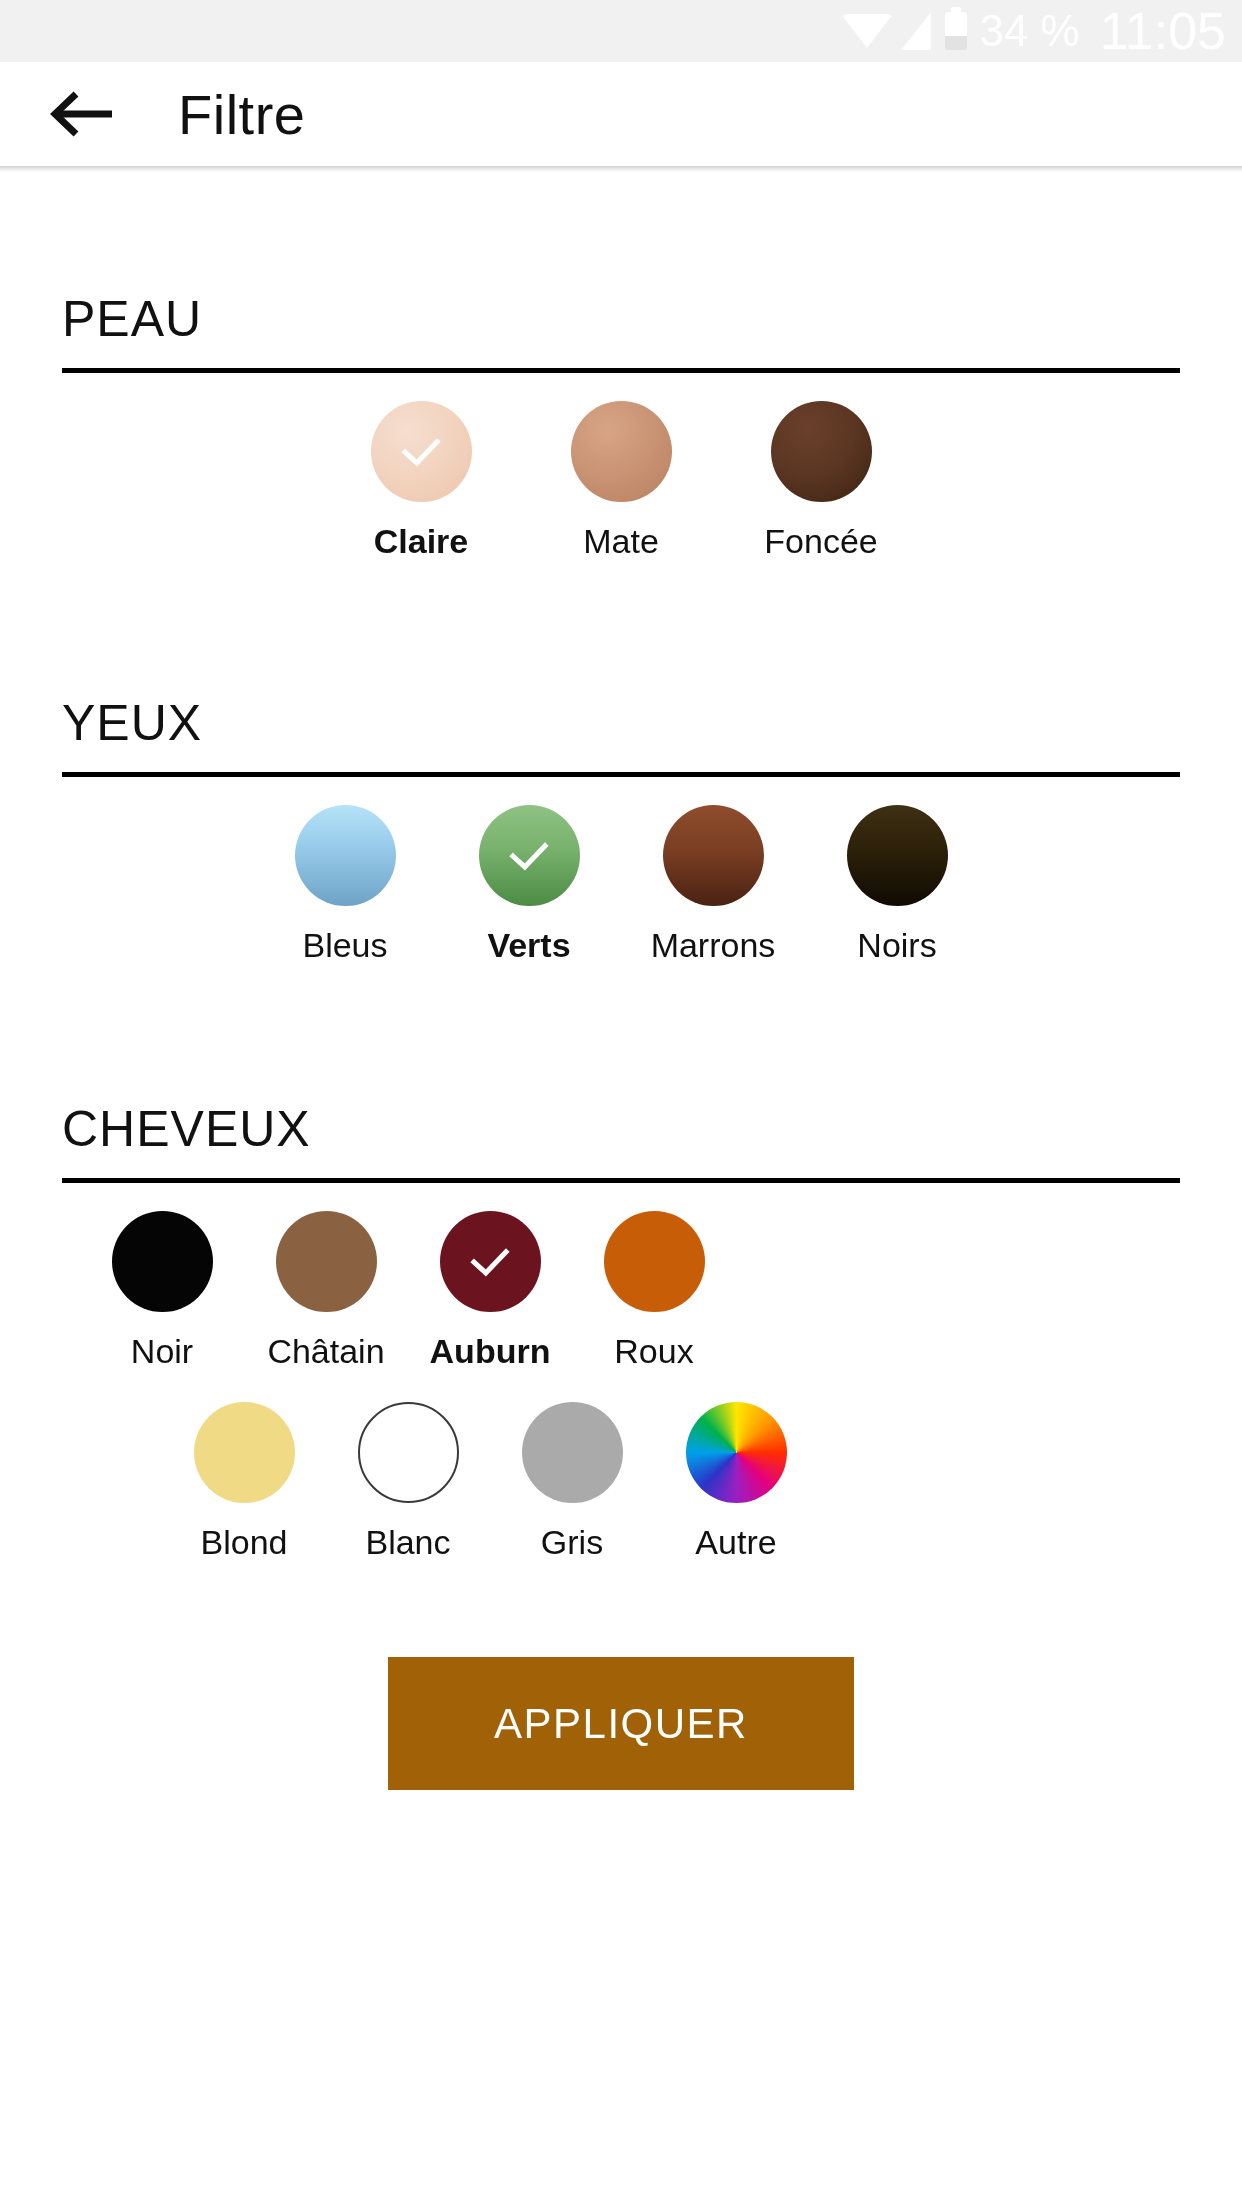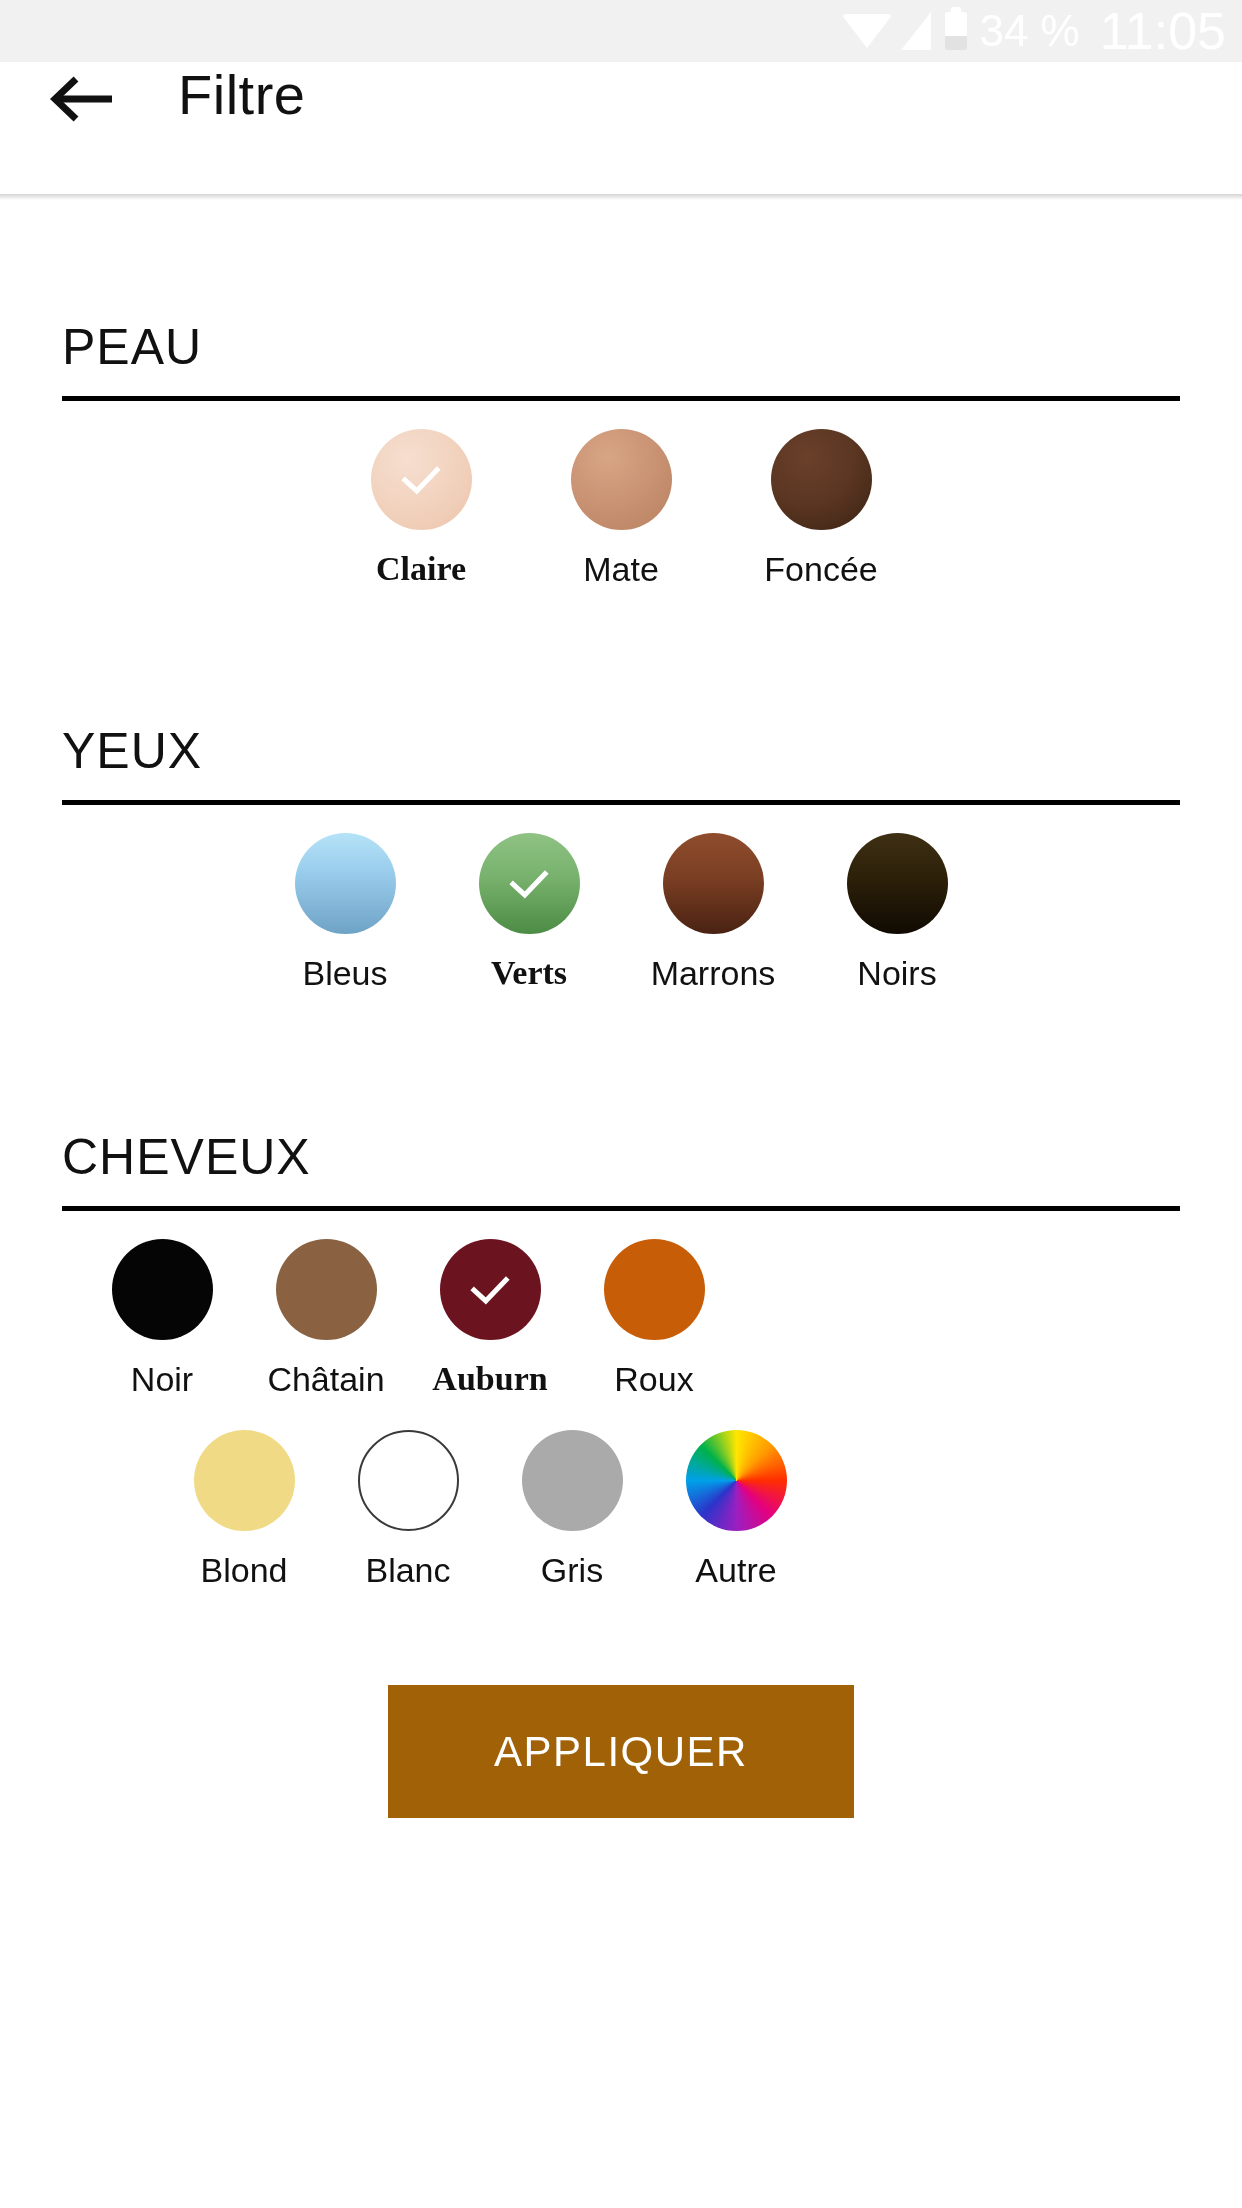--- a/index.html
+++ b/index.html
@@ -67,24 +67,24 @@
   .sb-clock {
     color: #ffffff;
     font-size: 52px;
     line-height: 1;
     margin-left: 10px;
     font-family: "Liberation Sans", sans-serif;
   }
 
   
   .app-bar {
-    height: 132px;
+    height: 104px;
     background: #ffffff;
     display: flex;
-    align-items: flex-start;
+    align-items: center;
     padding-left: 46px;
     box-sizing: border-box;
     position: relative;
   }
   .app-bar::after {
     content: "";
     position: absolute;
     left: 0; right: 0; bottom: -6px;
     height: 6px;
     background: linear-gradient(to bottom, rgba(0,0,0,0.17), rgba(0,0,0,0));
@@ -178,21 +178,21 @@
 
   .swatch-label {
     margin-top: 22px;
     font-size: 34px;
     color: #111111;
     font-family: "Liberation Sans", sans-serif;
     font-weight: 400;
     white-space: nowrap;
     line-height: 1;
   }
-  .swatch-label.selected { font-weight: bold; font-family: Liberation Serif, serif; }
+  .swatch-label.selected { font-weight: bold; }
 
   
   .apply-wrap {
     display: flex;
     justify-content: center;
     margin-top: 98px;
   }
   .apply-btn {
     width: 466px;
     height: 133px;

